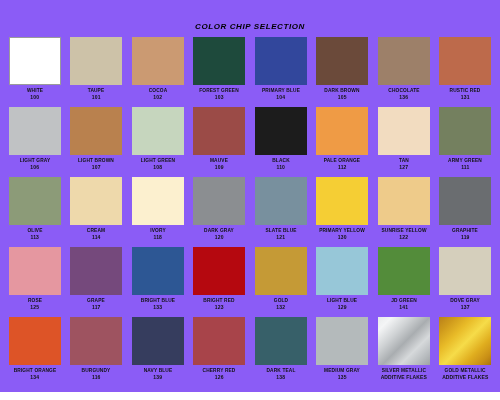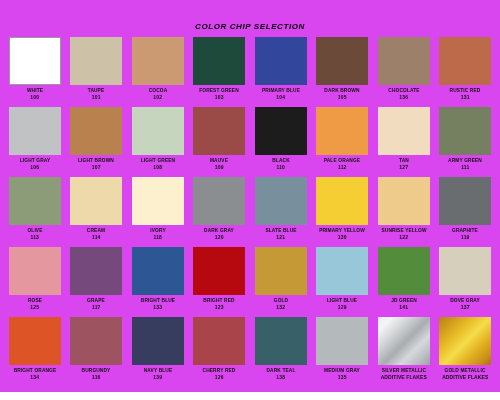--- a/index.html
+++ b/index.html
@@ -10,21 +10,21 @@
   body {
     width: 500px;
     height: 400px;
     font-family: "Liberation Sans", sans-serif;
     overflow: hidden;
   }
   #page {
     position: relative;
     width: 500px;
     height: 392px;
-    background: #d946ef;
+    background: #8b5cf6;
     box-sizing: border-box;
   }
   #title {
     text-align: center;
     font-size: 8px;
     font-weight: bold;
     font-style: italic;
     letter-spacing: 0.6px;
     color: #000000;
     padding-top: 22px;

